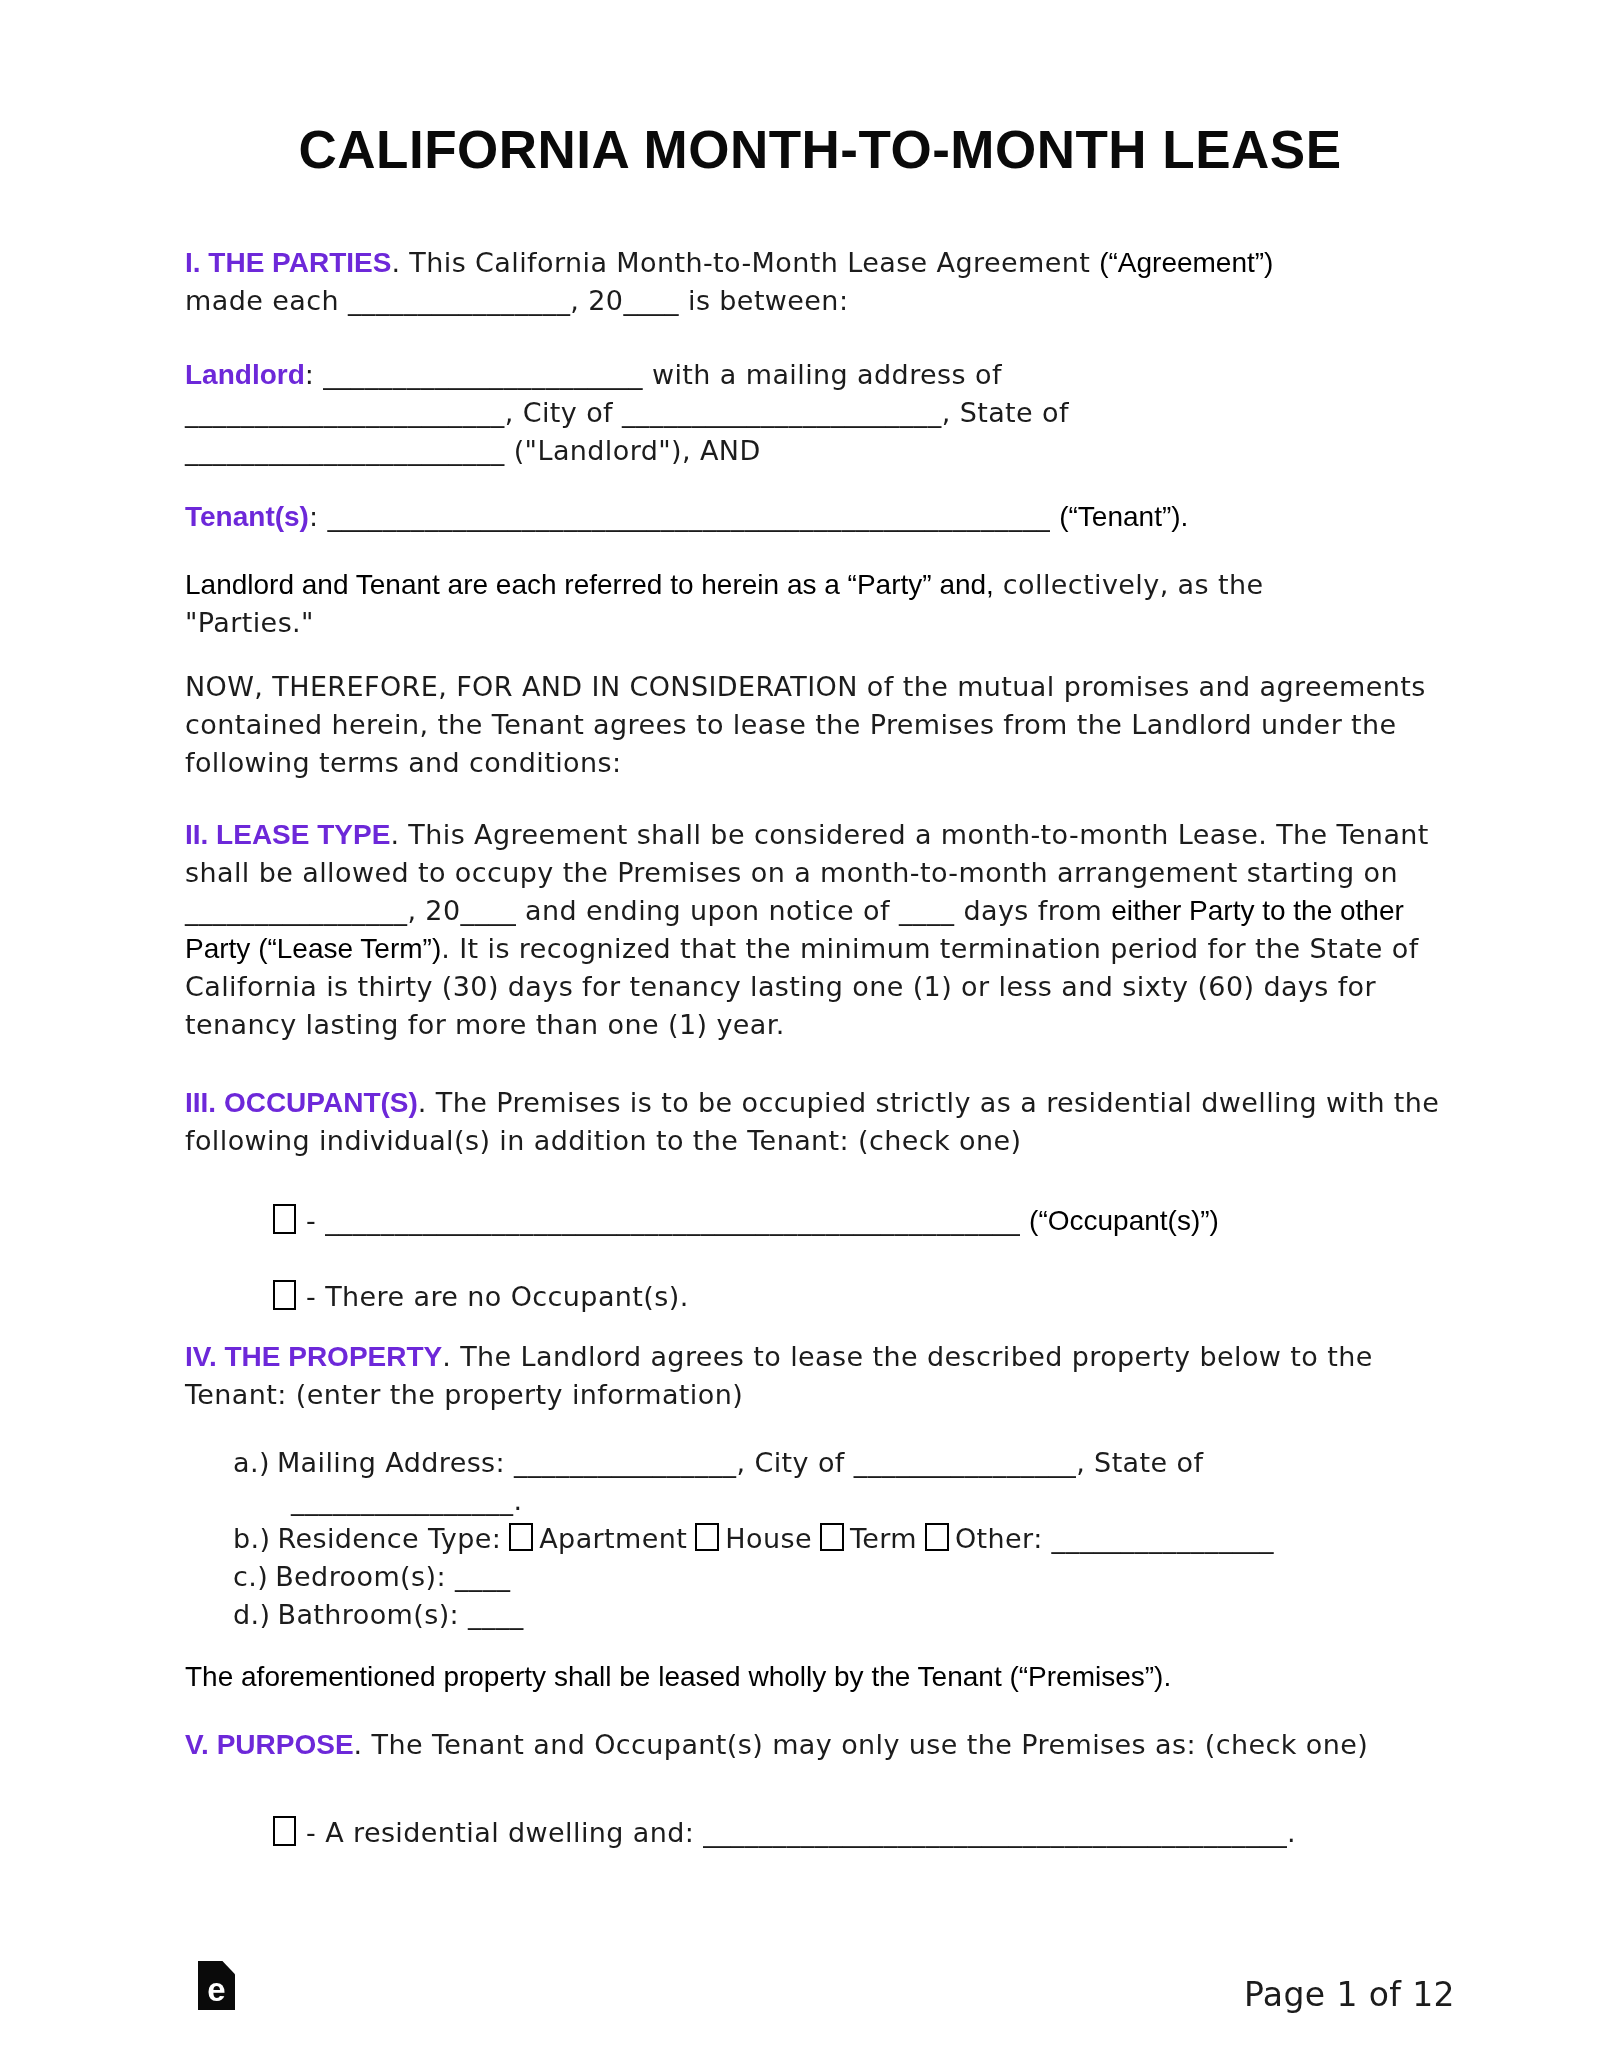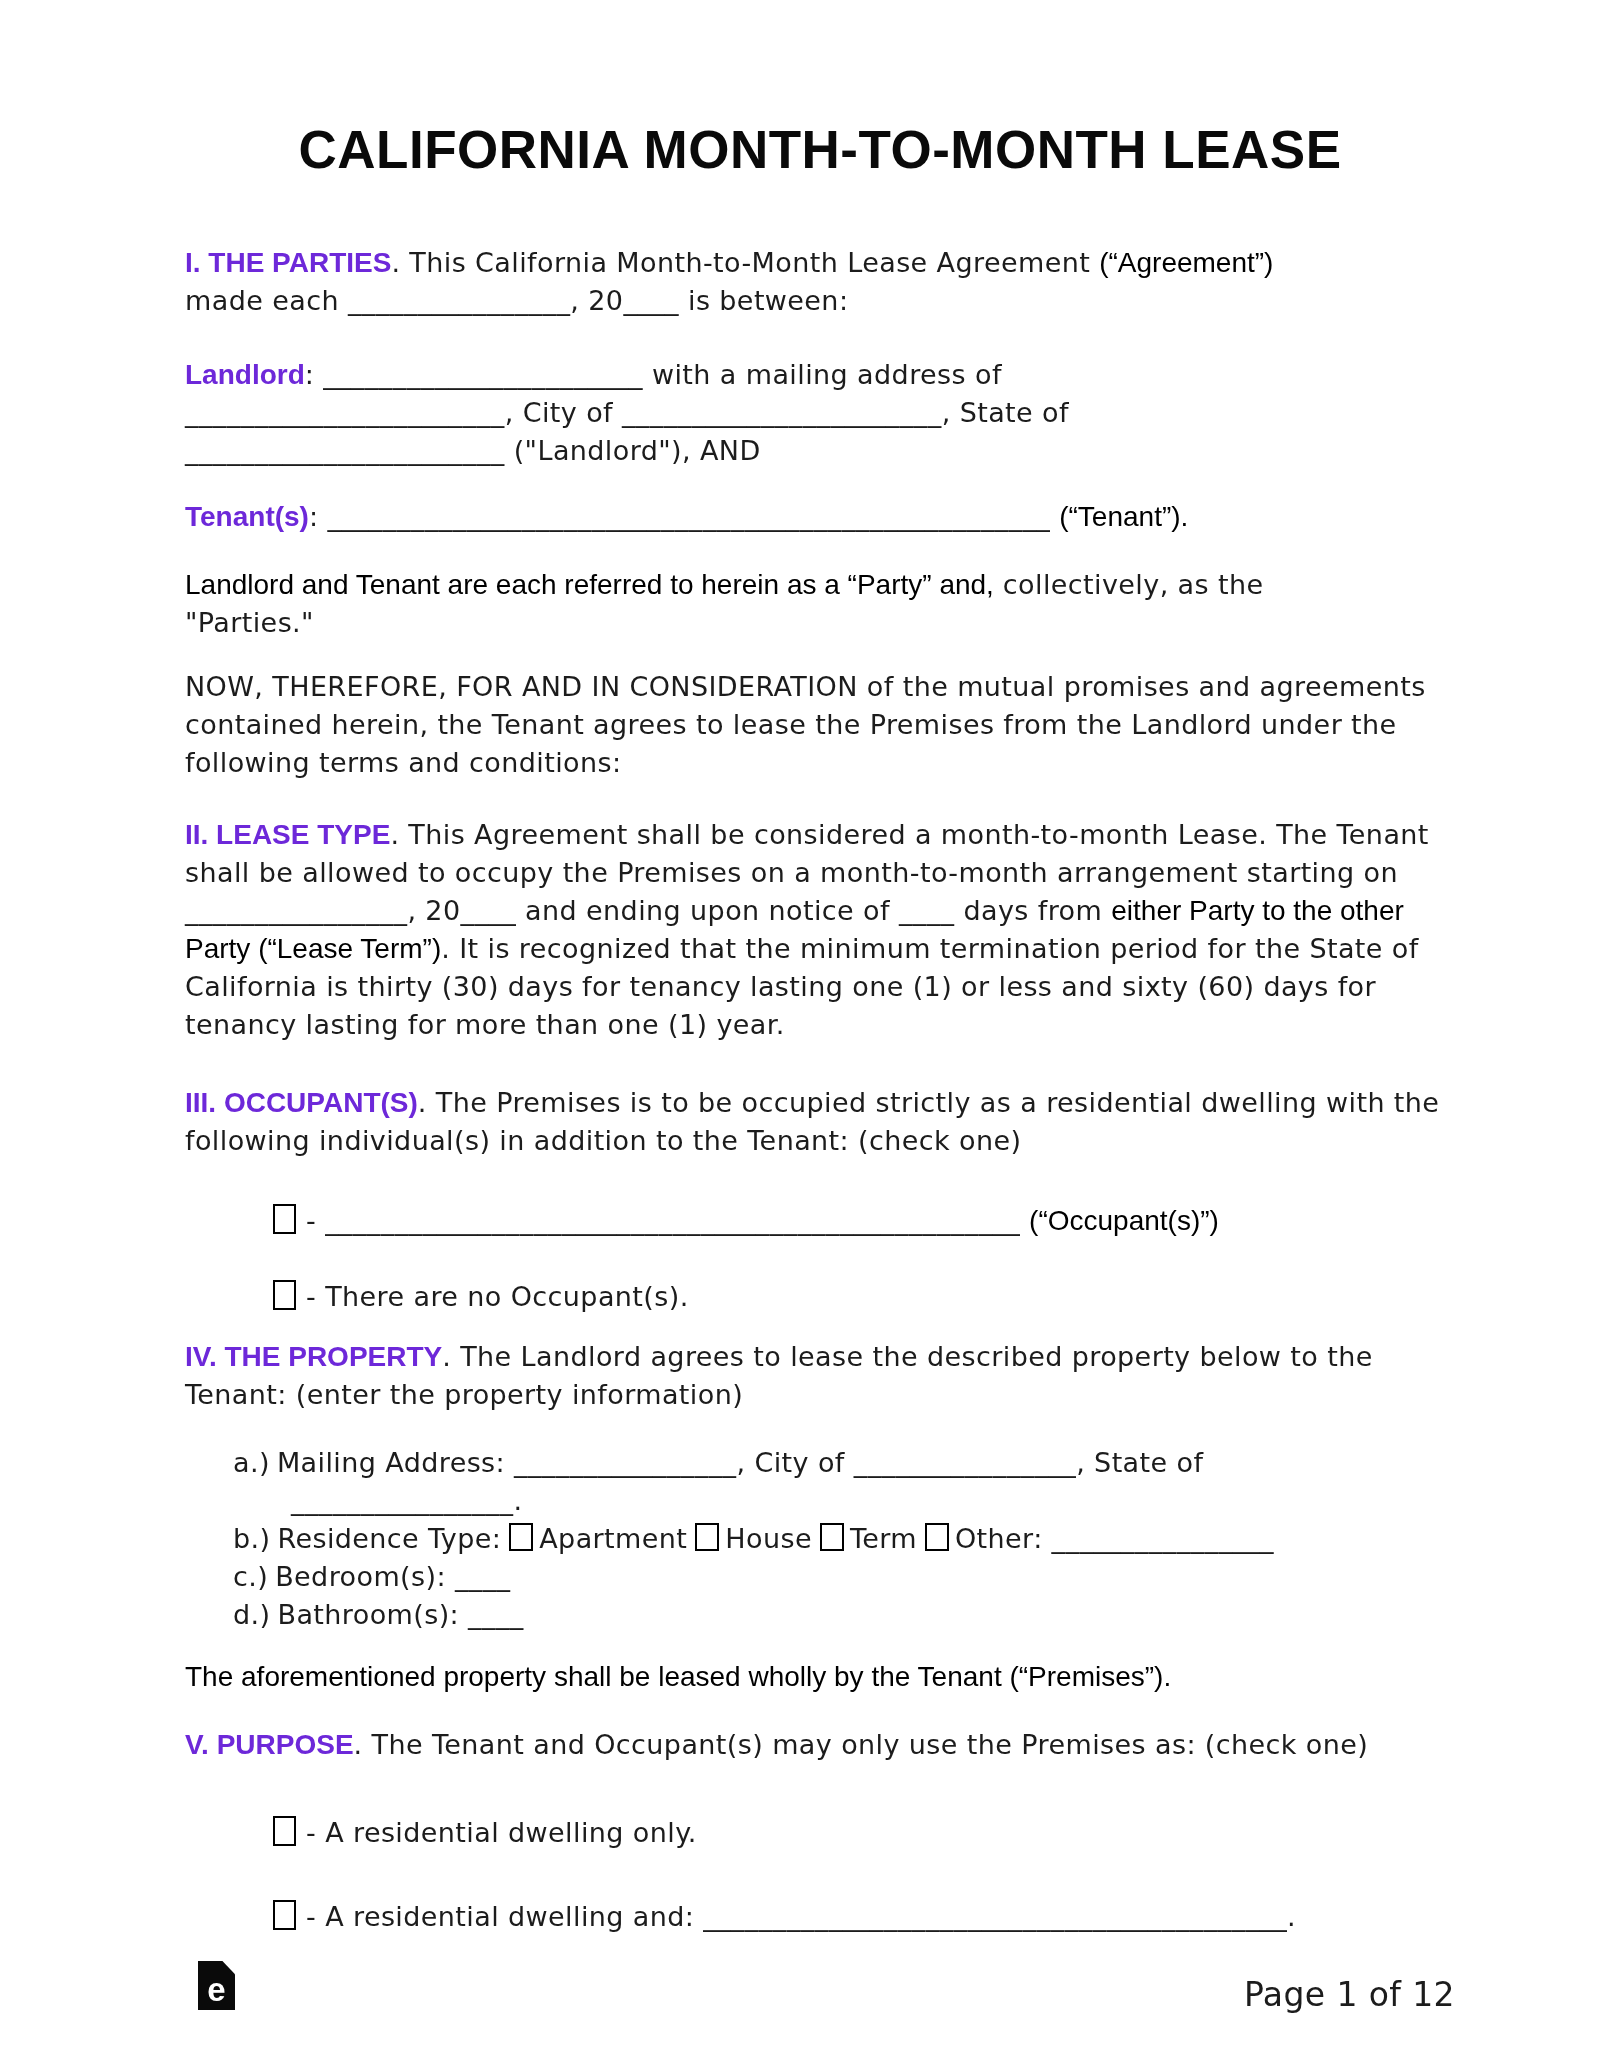--- a/index.html
+++ b/index.html
@@ -157,23 +157,20 @@
   </div>
   <div class="para hang mb44">
     <span class="sq">d.)</span>
     <span class="sq">Bathroom(s): ____</span>
   </div>
 
   <p class="para mb30"><span class="ar">The aforementioned property shall be leased wholly by the Tenant (“Premises”).</span></p>
 
   <p class="para mb50"><span class="bold">V. PURPOSE</span><span class="sq">. The Tenant and Occupant(s) may only use the Premises as: (check one)</span></p>
 
-  <p class="para opt mb46">
-    <span class="cb"></span><span class="sq">- A residential dwelling only.</span>
-  </p>
 
   <p class="para opt">
     <span class="cb"></span><span class="sq">- A residential dwelling and: __________________________________________.</span>
   </p>
 
   <div class="footer-logo">
     <span class="logo-e">e</span>
   </div>
   <div class="footer-page">Page 1 of 12</div>
 

